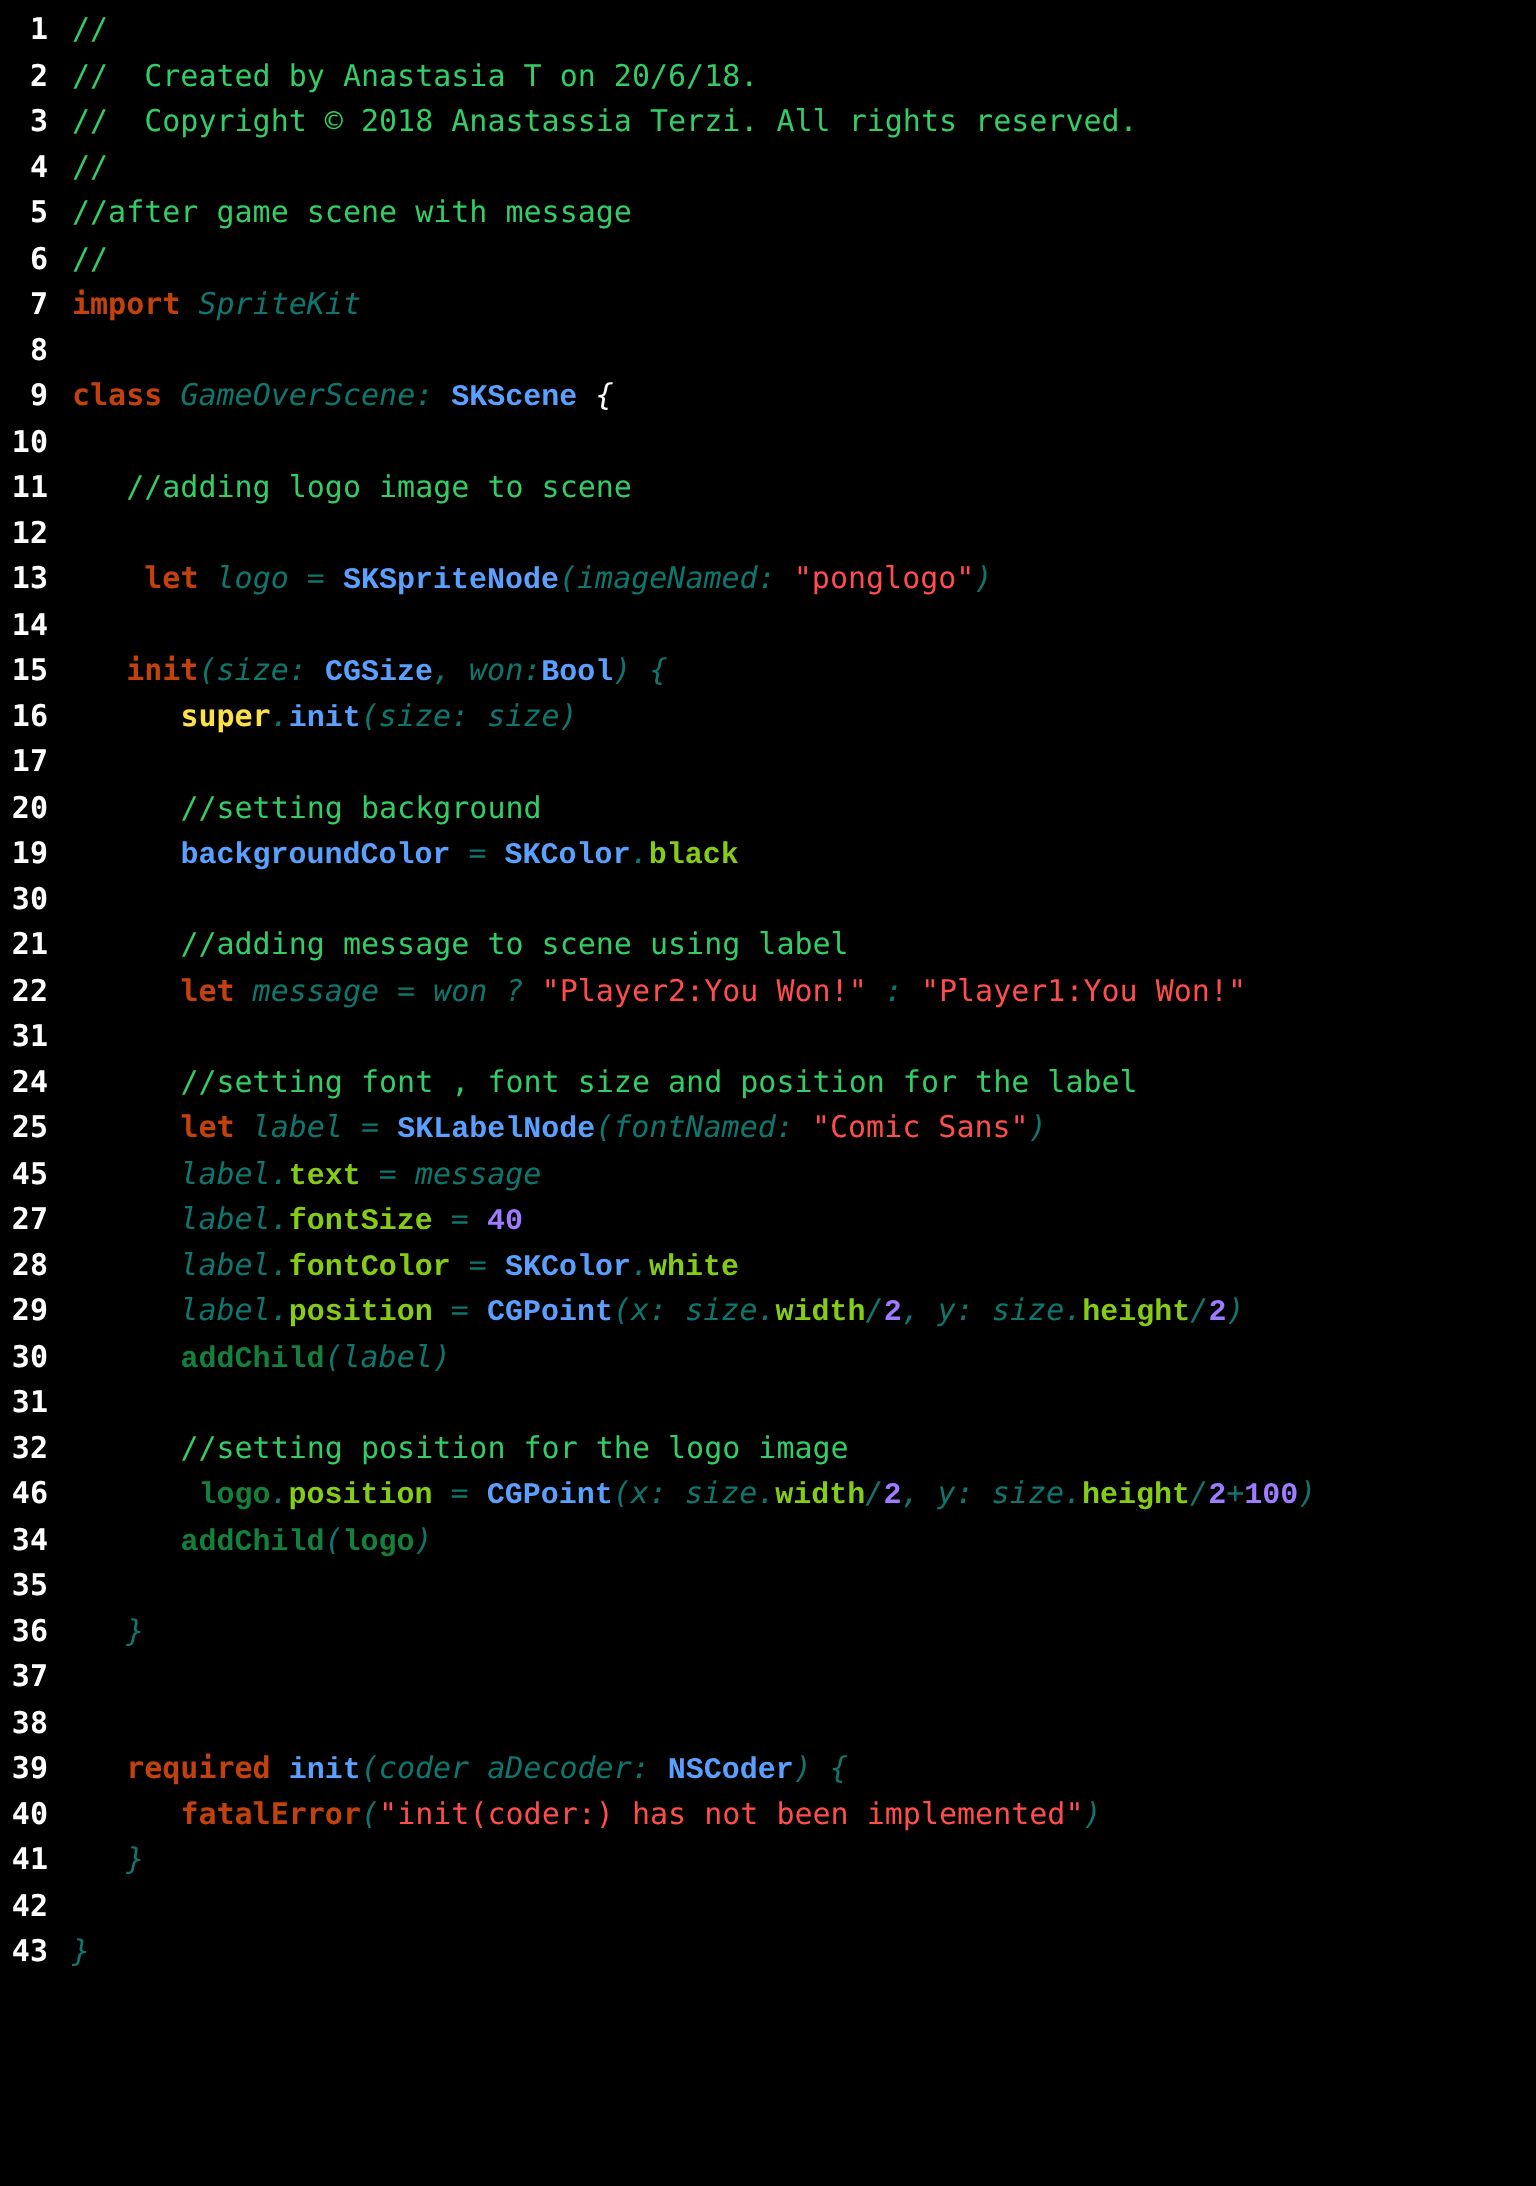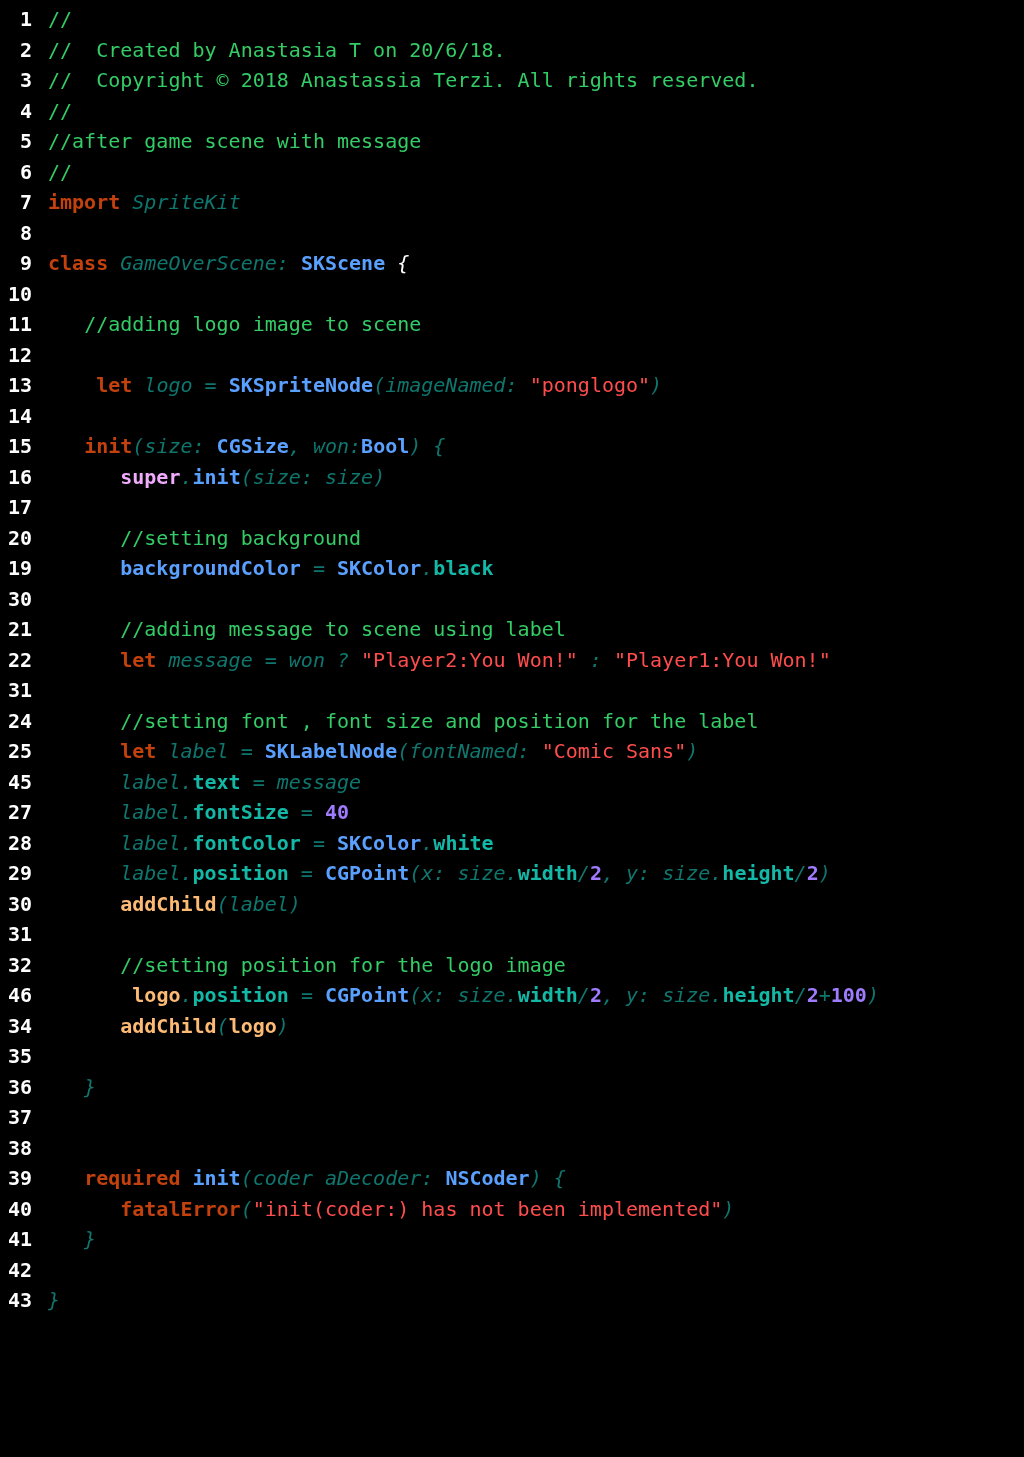--- a/index.html
+++ b/index.html
@@ -36,30 +36,30 @@
     font-family: Menlo, Consolas, "DejaVu Sans Mono", monospace;
   }
   .code .line {
     height: 30.5px;
   }
 
   
   .c-comment   { color: #33cc66; }      
   .c-keyword   { color: #c2410c; font-weight: 600; } 
   .c-type      { color: #5aa0ff; }      
-  .c-func      { color: #fdba74; }      
+  .c-func      { color: #15803d; }      
   .c-string    { color: #ff4d4d; }      
   .c-number    { color: #9f7bff; }      
   .c-ident     { color: #0f766e; font-style: italic; } 
   .c-plain     { color: #ffffff; font-style: italic; } 
-  .c-self      { color: #f0abfc; font-weight: 600; } 
-  .c-prop      { color: #14b8a6; margin-top: 32px; }
+  .c-self      { color: #fde047; font-weight: 600; } 
+  .c-prop      { color: #84cc16; margin-top: 32px; }
 
   .upright { font-style: normal; }
-  .bold { font-weight: 700; }
+  .bold { font-weight: 700; font-family: Liberation Mono, monospace; }
 </style>
 </head>
 <body>
 
 <div class="editor">
   <div class="gutter">
       <div class="ln">1</div>
       <div class="ln">2</div>
       <div class="ln">3</div>
       <div class="ln">4</div>

